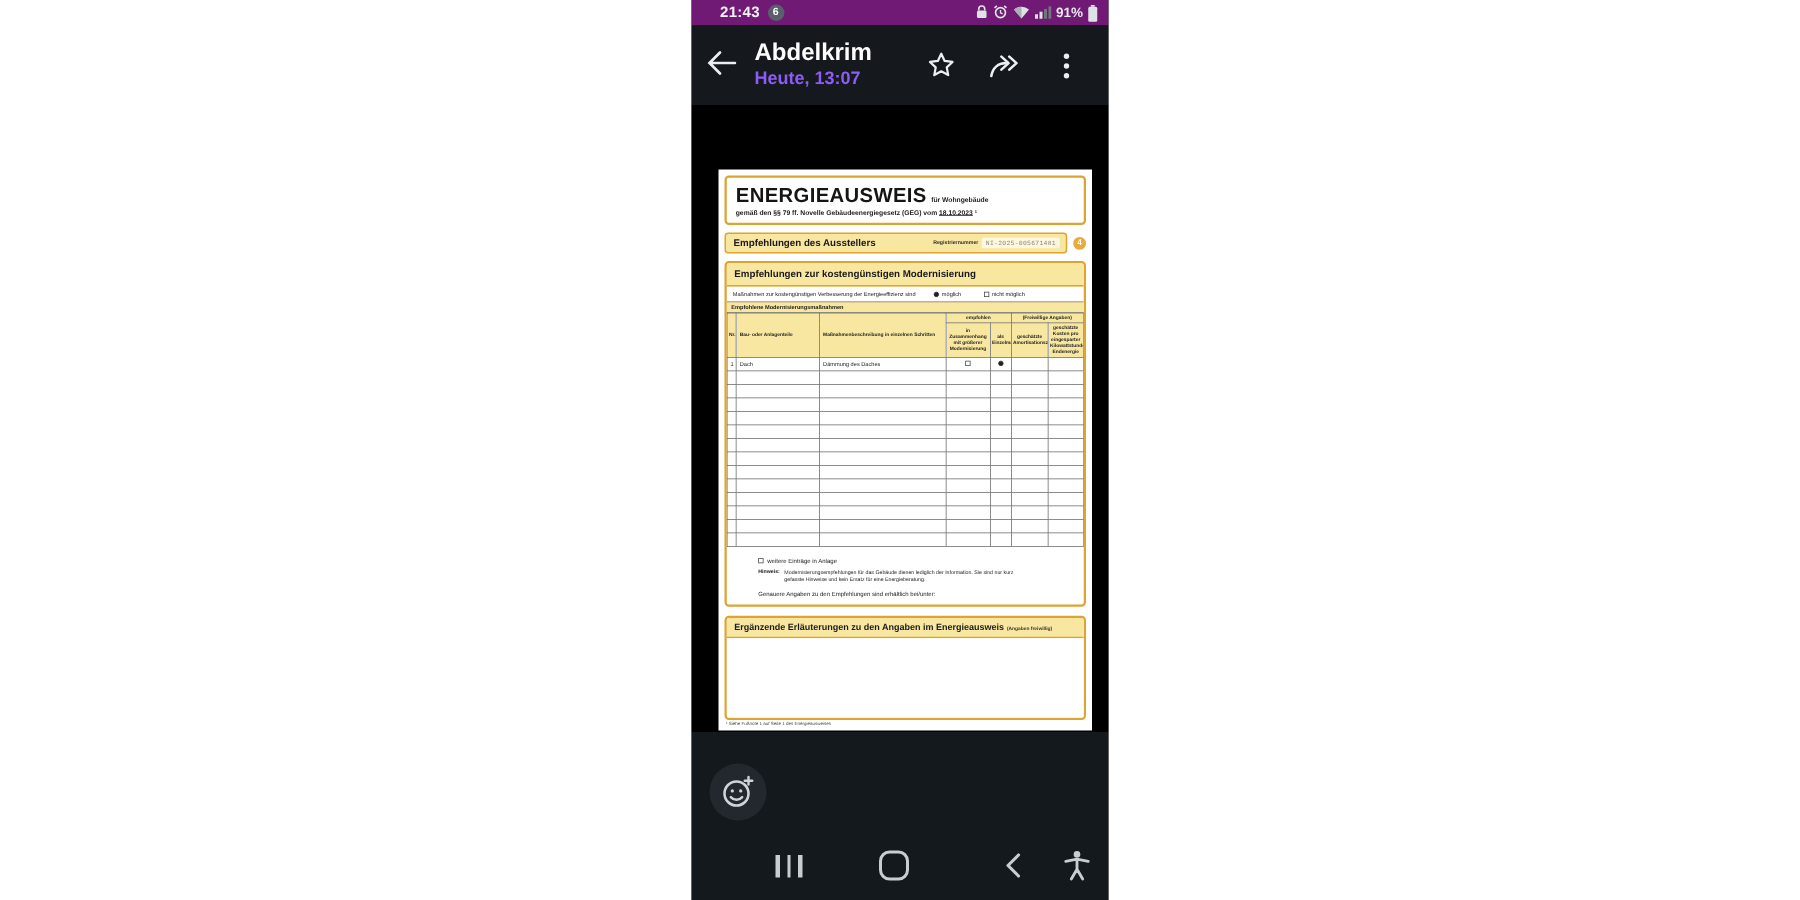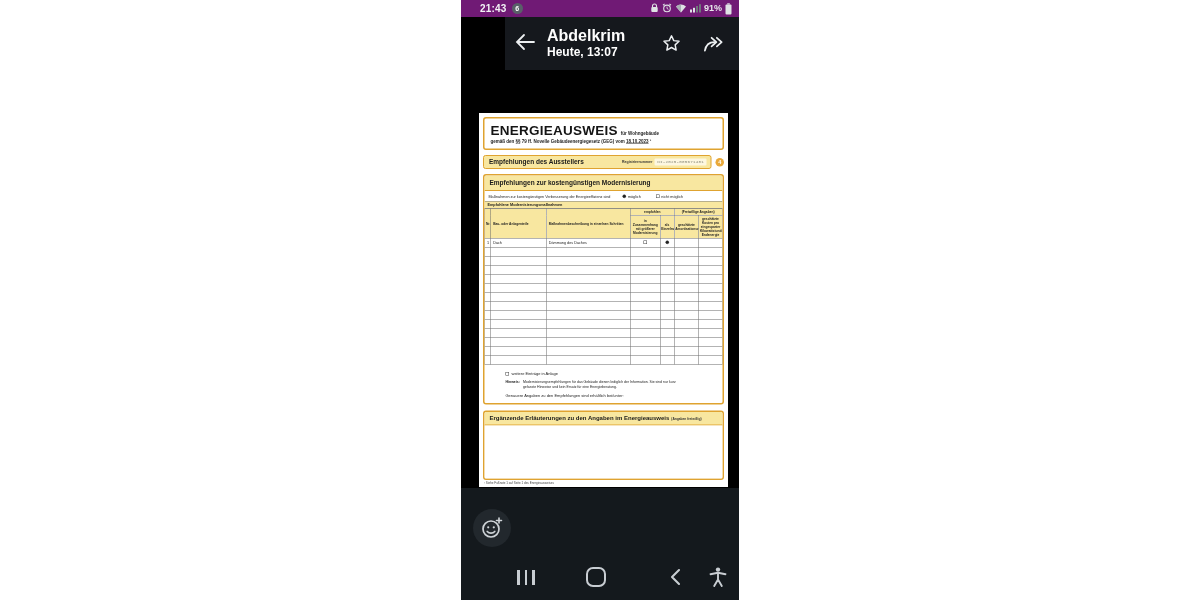--- a/index.html
+++ b/index.html
@@ -13,25 +13,25 @@
   .sb-left { display:flex; align-items:center; gap:5px; }
   .sb-time { color:#f2f3f5; font-size:10px; font-weight:bold; letter-spacing:.2px; }
   .sb-badge { width:11px; height:11px; border-radius:50%; background:#596069; color:#fff;
     font-size:7px; font-weight:bold; display:flex; align-items:center; justify-content:center; }
   .sb-right { display:flex; gap:3px; }
   .sb-pct { color:#e8eaec; font-size:9px; font-weight:bold; }
   .sb-ic { display:block; }
 
   
   .vheader { position:absolute; top:17px; left:0; width:100%; height:53px; background:#15181d;
-    display:flex; align-items:center;margin-left:44px; }
+    display:flex; align-items:center; }
   .back-btn { width:40px; text-align:center; color:#eceff1; font-size:20px; line-height:1; cursor:default; }
   .htitles { flex:1; padding-left:2px; }
   .htitle { color:#fdfdfd; font-size:16px; font-weight:bold; line-height:18px; }
-  .hsub { color:#ffffff; font-size:12px; font-weight:bold; line-height:15px; }
+  .hsub { color:#8b5cf6; font-size:12px; font-weight:bold; line-height:15px; }
   .hicons { display:flex; align-items:center; gap:2px; padding-right:8px; }
   .hic { width:40px; height:40px; display:flex; align-items:center; justify-content:center; }
 
   
   .imagearea { position:absolute; top:70px; left:0; width:100%; height:418px; background:#000; }
   .doc { position:absolute; left:18px; top:43px; width:249px; height:374px; background:#fff; overflow:hidden; }
   .doc-inner { width:498px; height:748px; transform:scale(0.5); transform-origin:0 0; padding:8px 8px 0 8px;
     color:#111; }
 
   .gold { border:3px solid #dfa330; border-radius:6px; }

